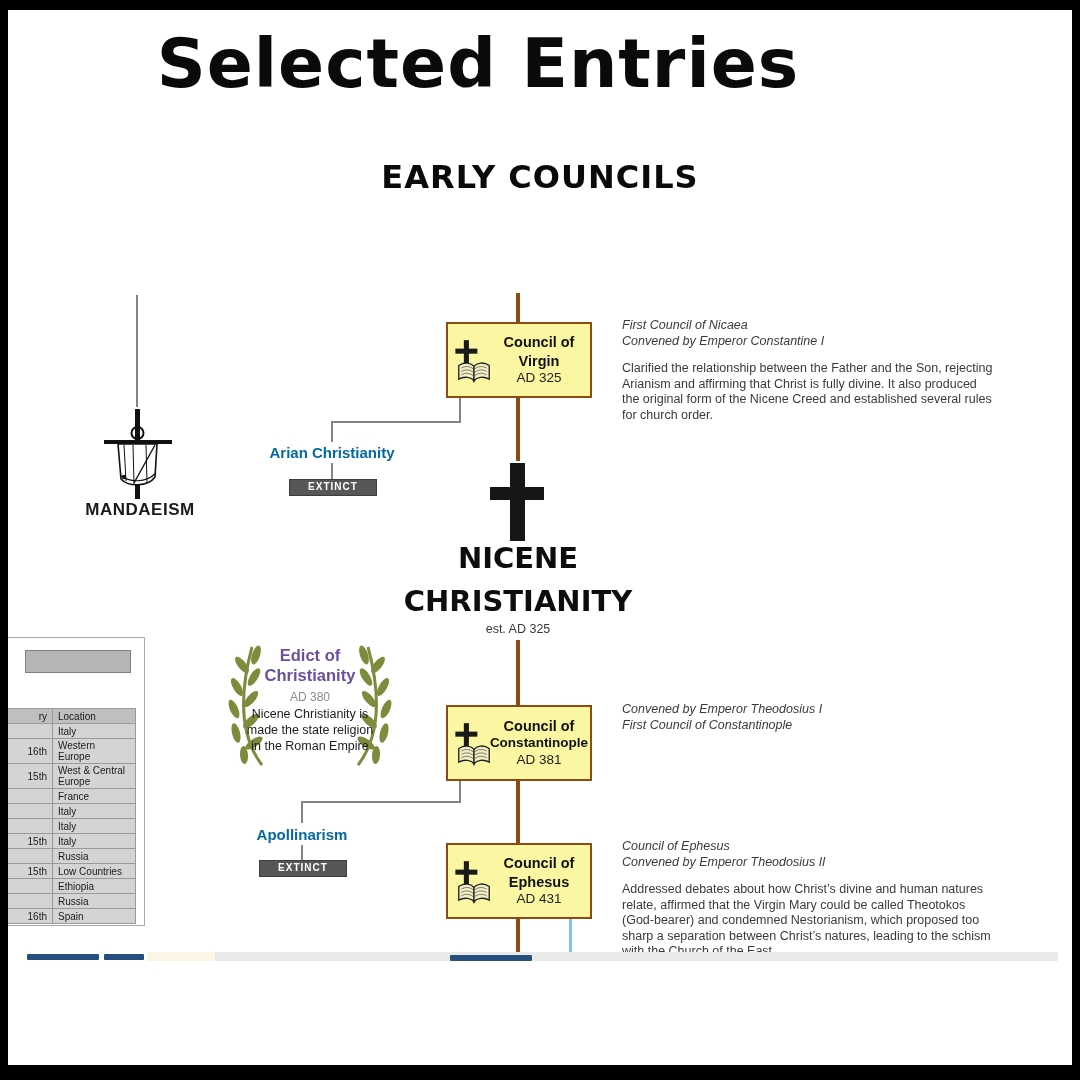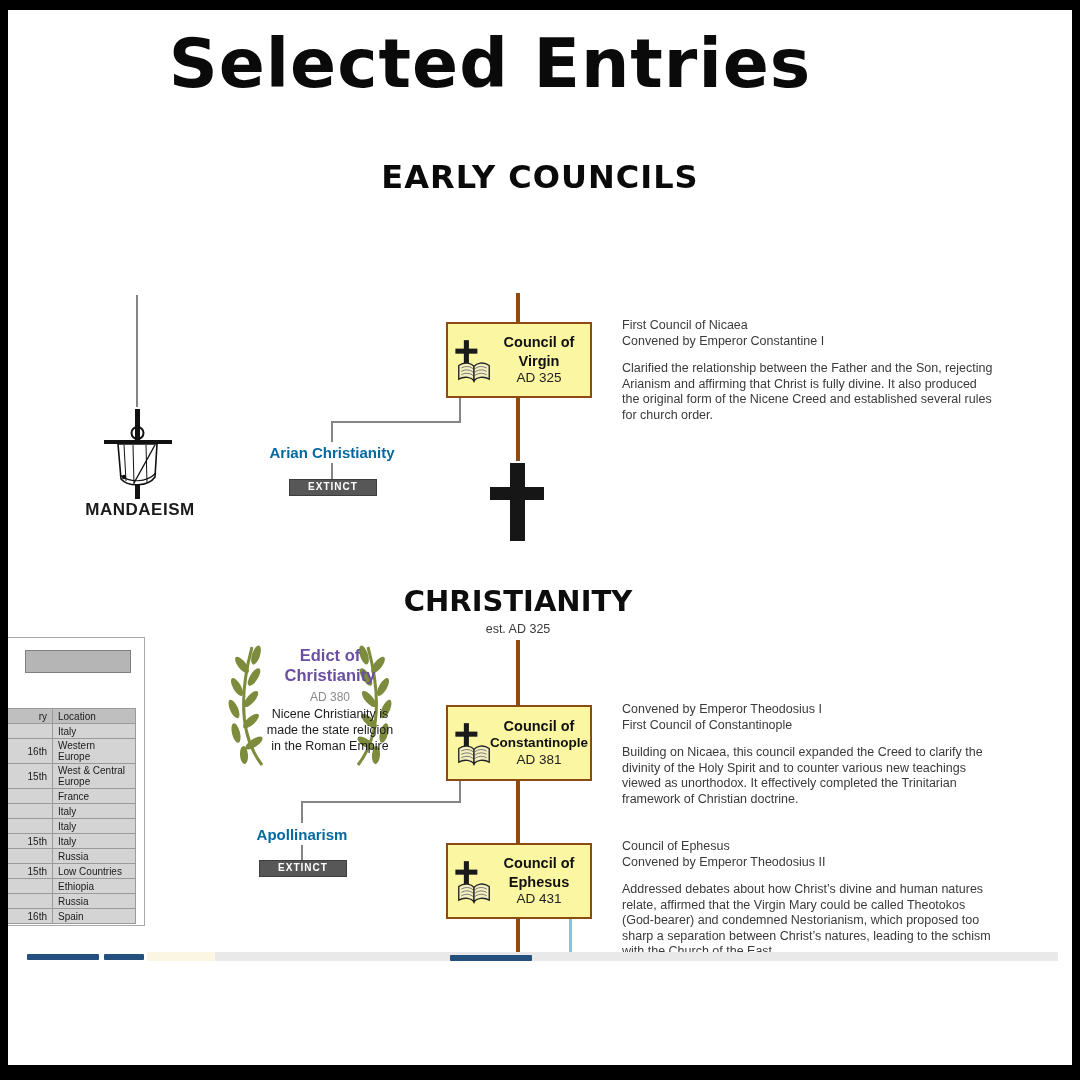--- a/index.html
+++ b/index.html
@@ -4,42 +4,42 @@
 <style>
   html,body{margin:0;padding:0;background:#fff;}
   #stage{position:relative;width:1080px;height:1080px;background:#ffffff;overflow:hidden;
          font-family:"Liberation Sans",sans-serif;color:#111;}
   .abs{position:absolute;}
 
   
   .frame{background:#000;z-index:60;}
 
   
-  .main-title{left:16px;top:24px;width:948px;text-align:center;
+  .main-title{left:4px;top:24px;width:948px;text-align:center;
     font-family:"DejaVu Sans",sans-serif;font-weight:800;font-size:68px;letter-spacing:1px;color:#0a0a0a;}
   .sub-title{left:0;top:158px;width:1080px;text-align:center;
     font-family:"DejaVu Sans",sans-serif;font-weight:800;font-size:32px;letter-spacing:1px;color:#0a0a0a;}
 
   
   .vline-brown{width:4px;background:#8c4b10;}
   .vline-gray{width:2px;background:#858585;}
   .hline-gray{height:2px;background:#858585;}
   .vline-blue{width:3px;background:#7fc4e8;}
 
   
   .council-box{width:146px;height:76px;background:#faf6a2;border:2.5px solid #8c4b10;
     box-sizing:border-box;display:flex;flex-direction:column;justify-content:center;
     padding-left:40px;text-align:center;line-height:1.25;}
   .council-box .t1,.council-box .t2{font-weight:700;font-size:14.5px;color:#111;}
   .council-box .t3{font-size:13.5px;color:#222;}
   .box-icon{position:absolute;left:4px;top:16px;width:44px;height:46px;}
 
   
   .desc{width:372px;color:#3a3a3a;font-size:12.5px;line-height:1.24;}
-  .desc .dh{margin:0 0 0 0;}
+  .desc .dh{margin:0 0 0 0;font-style:italic;}
   .desc p{margin:12px 0 0 0;}
 
   
   .heresy-name{font-weight:700;font-size:15px;color:#0369a1;text-align:center;}
   .extinct{background:#575757;border:1px solid #3d3d3d;color:#fff;font-weight:700;
     font-size:10px;letter-spacing:1px;text-align:center;line-height:14px;height:15px;}
 
   
   .cross-v{width:15px;height:78px;background:#161616;}
   .cross-h{width:54px;height:13px;background:#161616;}
@@ -126,20 +126,21 @@
 
   <div class="abs vline-gray" style="left:459px;top:398px;height:24px;"></div>
   <div class="abs hline-gray" style="left:331px;top:421px;width:130px;"></div>
   <div class="abs vline-gray" style="left:331px;top:421px;height:21px;"></div>
   <div class="abs heresy-name" style="left:252px;top:444px;width:160px;">Arian Christianity</div>
   <div class="abs vline-gray" style="left:331px;top:463px;height:16px;"></div>
   <div class="abs extinct" style="left:289px;top:479px;width:86px;">EXTINCT</div>
 
   <div class="abs cross-v" style="left:510px;top:463px;"></div>
   <div class="abs cross-h" style="left:490px;top:487px;"></div>
+  <div class="abs nicene-line" style="left:318px;top:541px;">NICENE</div>
   <div class="abs nicene-line" style="left:318px;top:584px;">CHRISTIANITY</div>
   <div class="abs nicene-est" style="left:318px;top:622px;">est. AD 325</div>
 
   <div class="abs" style="left:226px;top:641px;width:42px;height:128px;">
     <svg width="42" height="128" viewBox="0 0 42 128">
       <path d="M36,124 C16,98 12,58 26,6" stroke="#7c8c3c" stroke-width="3" fill="none"></path>
       <g fill="#7c8c3c">
         <ellipse cx="30" cy="14" rx="4" ry="10" transform="rotate(18 30 14)"></ellipse>
         <ellipse cx="16" cy="24" rx="4" ry="10" transform="rotate(-38 16 24)"></ellipse>
         <ellipse cx="28" cy="36" rx="4" ry="10" transform="rotate(32 28 36)"></ellipse>
@@ -163,21 +164,21 @@
         <ellipse cx="11" cy="46" rx="4" ry="10" transform="rotate(-30 11 46)"></ellipse>
         <ellipse cx="25" cy="58" rx="4" ry="10" transform="rotate(40 25 58)"></ellipse>
         <ellipse cx="8" cy="68" rx="4" ry="10" transform="rotate(-24 8 68)"></ellipse>
         <ellipse cx="25" cy="80" rx="4" ry="10" transform="rotate(48 25 80)"></ellipse>
         <ellipse cx="10" cy="92" rx="4" ry="10" transform="rotate(-14 10 92)"></ellipse>
         <ellipse cx="28" cy="102" rx="4" ry="10" transform="rotate(56 28 102)"></ellipse>
         <ellipse cx="18" cy="114" rx="4" ry="9" transform="rotate(-4 18 114)"></ellipse>
       </g>
     </svg>
   </div>
-  <div class="abs edict-block" style="left:245px;top:646px;padding-left:20px;">
+  <div class="abs edict-block" style="left:245px;top:646px;">
     <div class="edict-t">Edict of</div>
     <div class="edict-t">Christianity</div>
     <div class="edict-date">AD 380</div>
     <div class="edict-body">Nicene Christianity is made the state religion in the Roman Empire</div>
   </div>
 
   <div class="abs council-box" style="left:446px;top:705px;">
     <span class="abs box-icon">
       <svg width="44" height="46" viewBox="0 0 52 54">
         <rect x="14" y="0" width="6" height="36" fill="#1a1a1a"></rect>
@@ -188,21 +189,20 @@
         <path d="M41,33 C36,30 30,31 27,34 M41,37 C36,34 30,35 27,38 M41,41 C36,38 30,39 27,42" stroke="#555" stroke-width="0.9" fill="none"></path>
       </svg>
     </span>
     <div class="t1">Council of</div>
     <div class="t2" style="font-size:13.5px;">Constantinople</div>
     <div class="t3">AD 381</div>
   </div>
   <div class="abs desc" style="left:622px;top:702px;">
     <div class="dh">Convened by Emperor Theodosius I</div>
     <div class="dh">First Council of Constantinople</div>
-    <p>Building on Nicaea, this council expanded the Creed to clarify the divinity of the Holy Spirit and to counter various new teachings viewed as unorthodox. It effectively completed the Trinitarian framework of Christian doctrine.</p>
   </div>
 
   <div class="abs vline-gray" style="left:459px;top:781px;height:22px;"></div>
   <div class="abs hline-gray" style="left:301px;top:801px;width:160px;"></div>
   <div class="abs vline-gray" style="left:301px;top:801px;height:22px;"></div>
   <div class="abs heresy-name" style="left:222px;top:826px;width:160px;">Apollinarism</div>
   <div class="abs vline-gray" style="left:301px;top:845px;height:15px;"></div>
   <div class="abs extinct" style="left:259px;top:860px;width:86px;">EXTINCT</div>
 
   <div class="abs council-box" style="left:446px;top:843px;">

